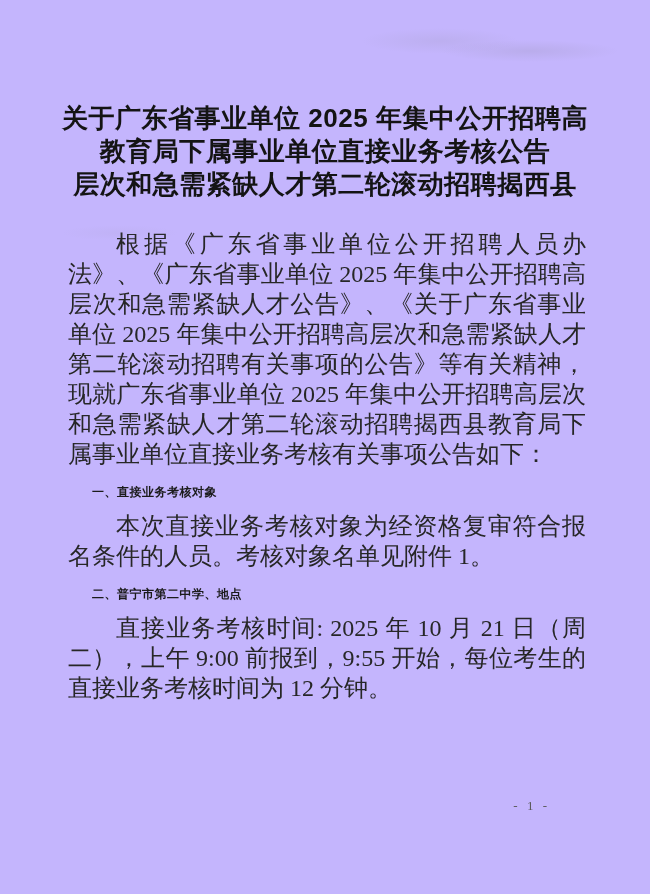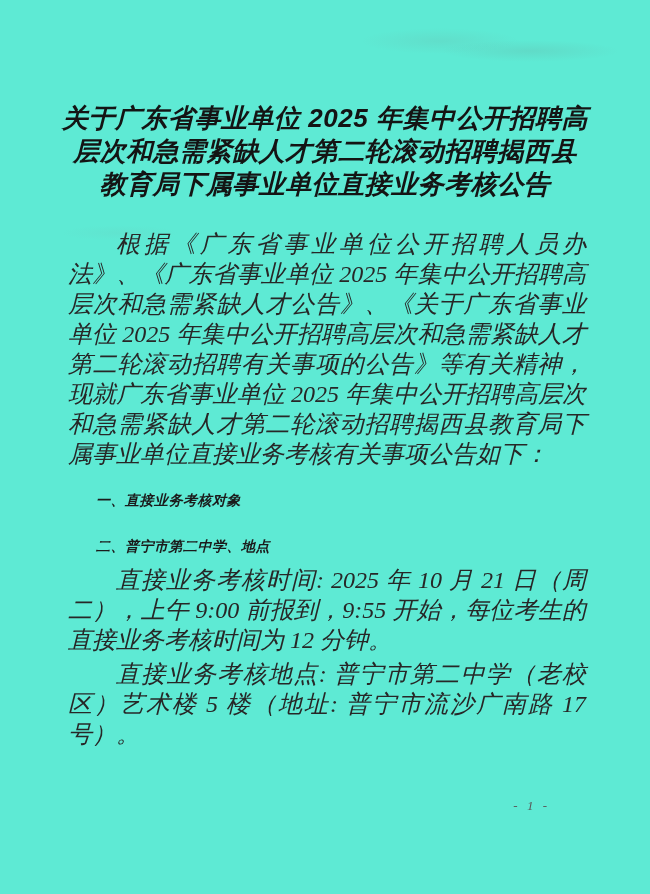--- a/index.html
+++ b/index.html
@@ -5,25 +5,24 @@
   html, body {
     margin: 0;
     padding: 0;
     background: #e8e8e8;
   }
   .page {
     position: relative;
     width: 650px;
     height: 894px;
     margin: 0;
-    background: #5eead4;
+    background: #c4b5fd;
     overflow: hidden;
     font-family: "Liberation Serif", "DejaVu Serif", serif;
     color: #262626;
-    font-style: italic;
   }
   
   .noise-a, .noise-b, .noise-c {
     position: absolute;
     pointer-events: none;
   }
   .noise-a {
     left: 360px; top: 28px; width: 160px; height: 26px;
     background: radial-gradient(ellipse at center, rgba(120,120,120,0.10), rgba(120,120,120,0) 70%);
   }
@@ -52,24 +51,24 @@
   }
   .body-p {
     margin: 0 0 4px 0;
     font-size: 24px;
     line-height: 30px;
     text-align: justify;
     text-indent: 2em;
     color: #272727;
   }
   .heading {
-    margin: 16px 0 4px 0;
+    margin: 8px 0 4px 0;
     font-family: "Liberation Sans", "DejaVu Sans", sans-serif;
     font-weight: bold;
-    font-size: 14px;
+    font-size: 12px;
     line-height: 30px;
     text-indent: 2em;
     color: #1b1b1b;
     letter-spacing: 0.5px;
   }
   .pageno {
     position: absolute;
     top: 798px;
     right: 100px;
     font-size: 13px;
@@ -83,31 +82,31 @@
 <body>
 
 <div class="page">
 
   <div class="noise-a"></div>
   <div class="noise-b"></div>
   <div class="noise-c"></div>
 
   <h1 class="title">
     <span class="tl">关于广东省事业单位 2025 年集中公开招聘高</span>
+    <span class="tl">教育局下属事业单位直接业务考核公告</span>
     <span class="tl">层次和急需紧缺人才第二轮滚动招聘揭西县</span>
-    <span class="tl">教育局下属事业单位直接业务考核公告</span>
   </h1>
 
   <div class="content">
 
     <p class="body-p">根据《广东省事业单位公开招聘人员办法》、《广东省事业单位 2025 年集中公开招聘高层次和急需紧缺人才公告》、《关于广东省事业单位 2025 年集中公开招聘高层次和急需紧缺人才第二轮滚动招聘有关事项的公告》等有关精神，现就广东省事业单位 2025 年集中公开招聘高层次和急需紧缺人才第二轮滚动招聘揭西县教育局下属事业单位直接业务考核有关事项公告如下：</p>
 
     <h2 class="heading">一、直接业务考核对象</h2>
+    <p class="body-p">本次直接业务考核对象为经资格复审符合报名条件的人员。考核对象名单见附件 1。</p>
 
     <h2 class="heading">二、普宁市第二中学、地点</h2>
     <p class="body-p">直接业务考核时间: 2025 年 10 月 21 日（周二），上午 9:00 前报到，9:55 开始，每位考生的直接业务考核时间为 12 分钟。</p>
-    <p class="body-p">直接业务考核地点: 普宁市第二中学（老校区）艺术楼 5 楼（地址: 普宁市流沙广南路 17 号）。</p>
 
   </div>
 
   <div class="pageno">- 1 -</div>
 
 </div>
 
 </body></html>

